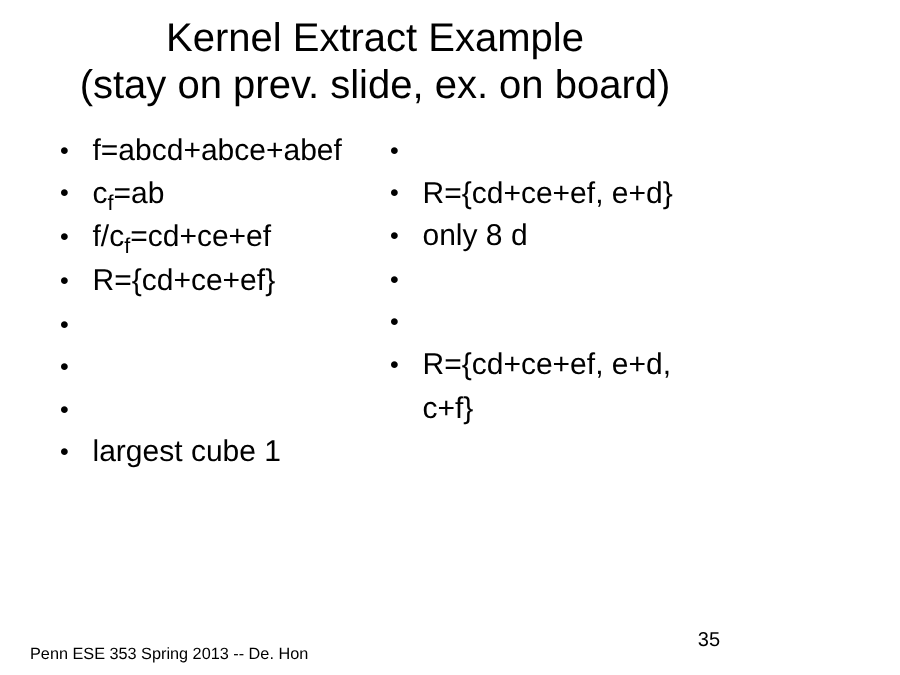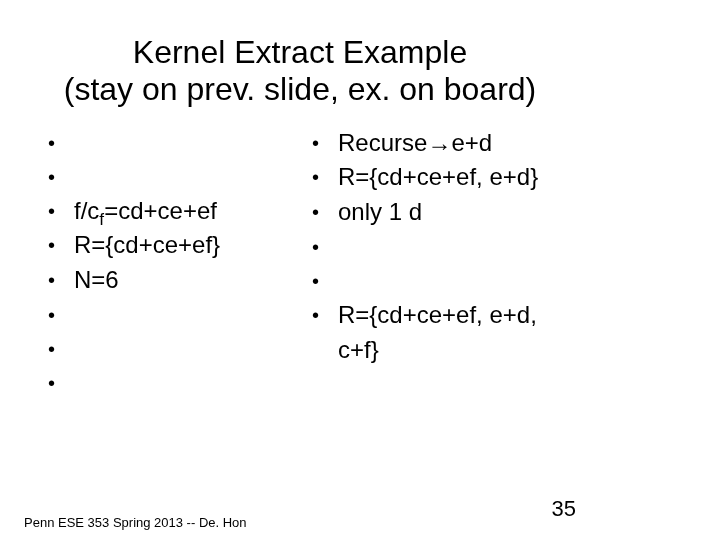--- a/index.html
+++ b/index.html
@@ -9,21 +9,21 @@
     height: 540px;
     background: #fff;
     font-family: Arial, Helvetica, sans-serif;
     color: #000;
     overflow: hidden;
   }
   .slide {
     box-sizing: border-box;
     width: 600px;
     height: 540px;
-    padding: 34px 48px 0 48px;
+    padding: 12px 48px 0 48px;
     position: relative;
   }
   .title {
     font-size: 32px;
     line-height: 1.15;
     text-align: center;
     font-weight: 400;
     margin: 0 0 18px 0;
   }
   .columns {
@@ -62,80 +62,81 @@
   .footer-left {
     position: absolute;
     left: 24px;
     bottom: 10px;
     font-size: 13px;
   }
   .footer-right {
     position: absolute;
     right: 24px;
     bottom: 18px;
-    font-size: 22px;
+    font-size: 16px;
   }
 </style>
 </head>
 <body>
 
 <div class="slide">
 
   <h1 class="title">
     <span>Kernel Extract Example</span><br>
     <span>(stay on prev. slide, ex. on board)</span>
   </h1>
 
   <div class="columns">
 
     <div class="col">
       <ul>
         <li>
             <span class="bullet">•</span>
+            <span><span>f=abcd+abce+abef</span></span>
           </li>
         <li>
             <span class="bullet">•</span>
+            <span><span>c</span><span class="sub">f</span><span>=ab</span></span>
           </li>
         <li>
             <span class="bullet">•</span>
             <span><span>f/c</span><span class="sub">f</span><span>=cd+ce+ef</span></span>
           </li>
         <li>
             <span class="bullet">•</span>
             <span><span>R={cd+ce+ef}</span></span>
           </li>
         <li>
             <span class="bullet">•</span>
-            <span><span>N=6</span></span>
           </li>
         <li>
             <span class="bullet">•</span>
           </li>
         <li>
             <span class="bullet">•</span>
           </li>
         <li>
             <span class="bullet">•</span>
+            <span><span>largest cube 1</span></span>
           </li>
       </ul>
     </div>
 
     <div class="col">
       <ul>
         <li>
             <span class="bullet">•</span>
-            <span><span>Recurse</span><span class="arrow">→</span><span>e+d</span></span>
           </li>
         <li>
             <span class="bullet">•</span>
             <span><span>R={cd+ce+ef, e+d}</span></span>
           </li>
         <li>
             <span class="bullet">•</span>
-            <span><span>only 1 d</span></span>
+            <span><span>only 8 d</span></span>
           </li>
         <li>
             <span class="bullet">•</span>
           </li>
         <li>
             <span class="bullet">•</span>
           </li>
         <li>
             <span class="bullet">•</span>
             <span><span>R={cd+ce+ef, e+d, c+f}</span></span>

